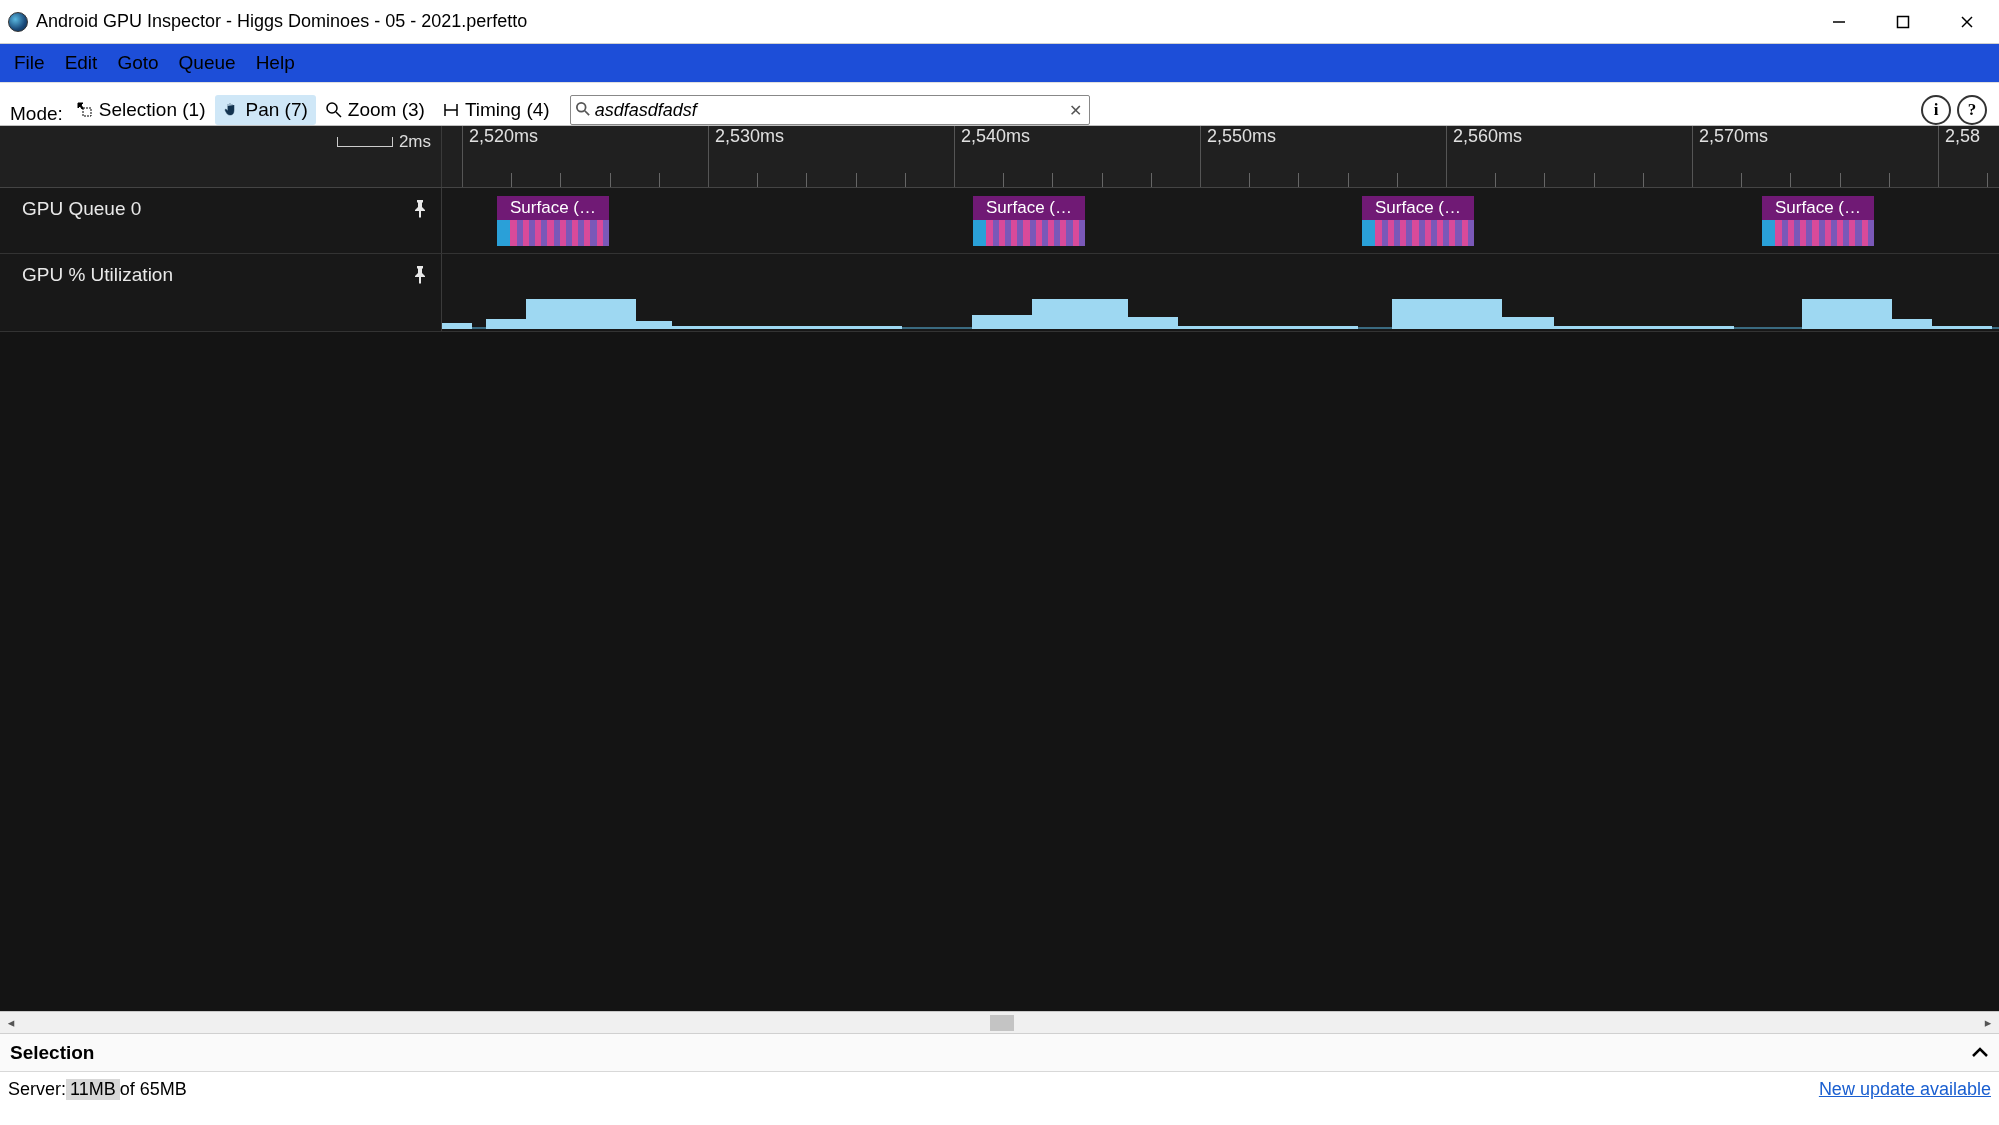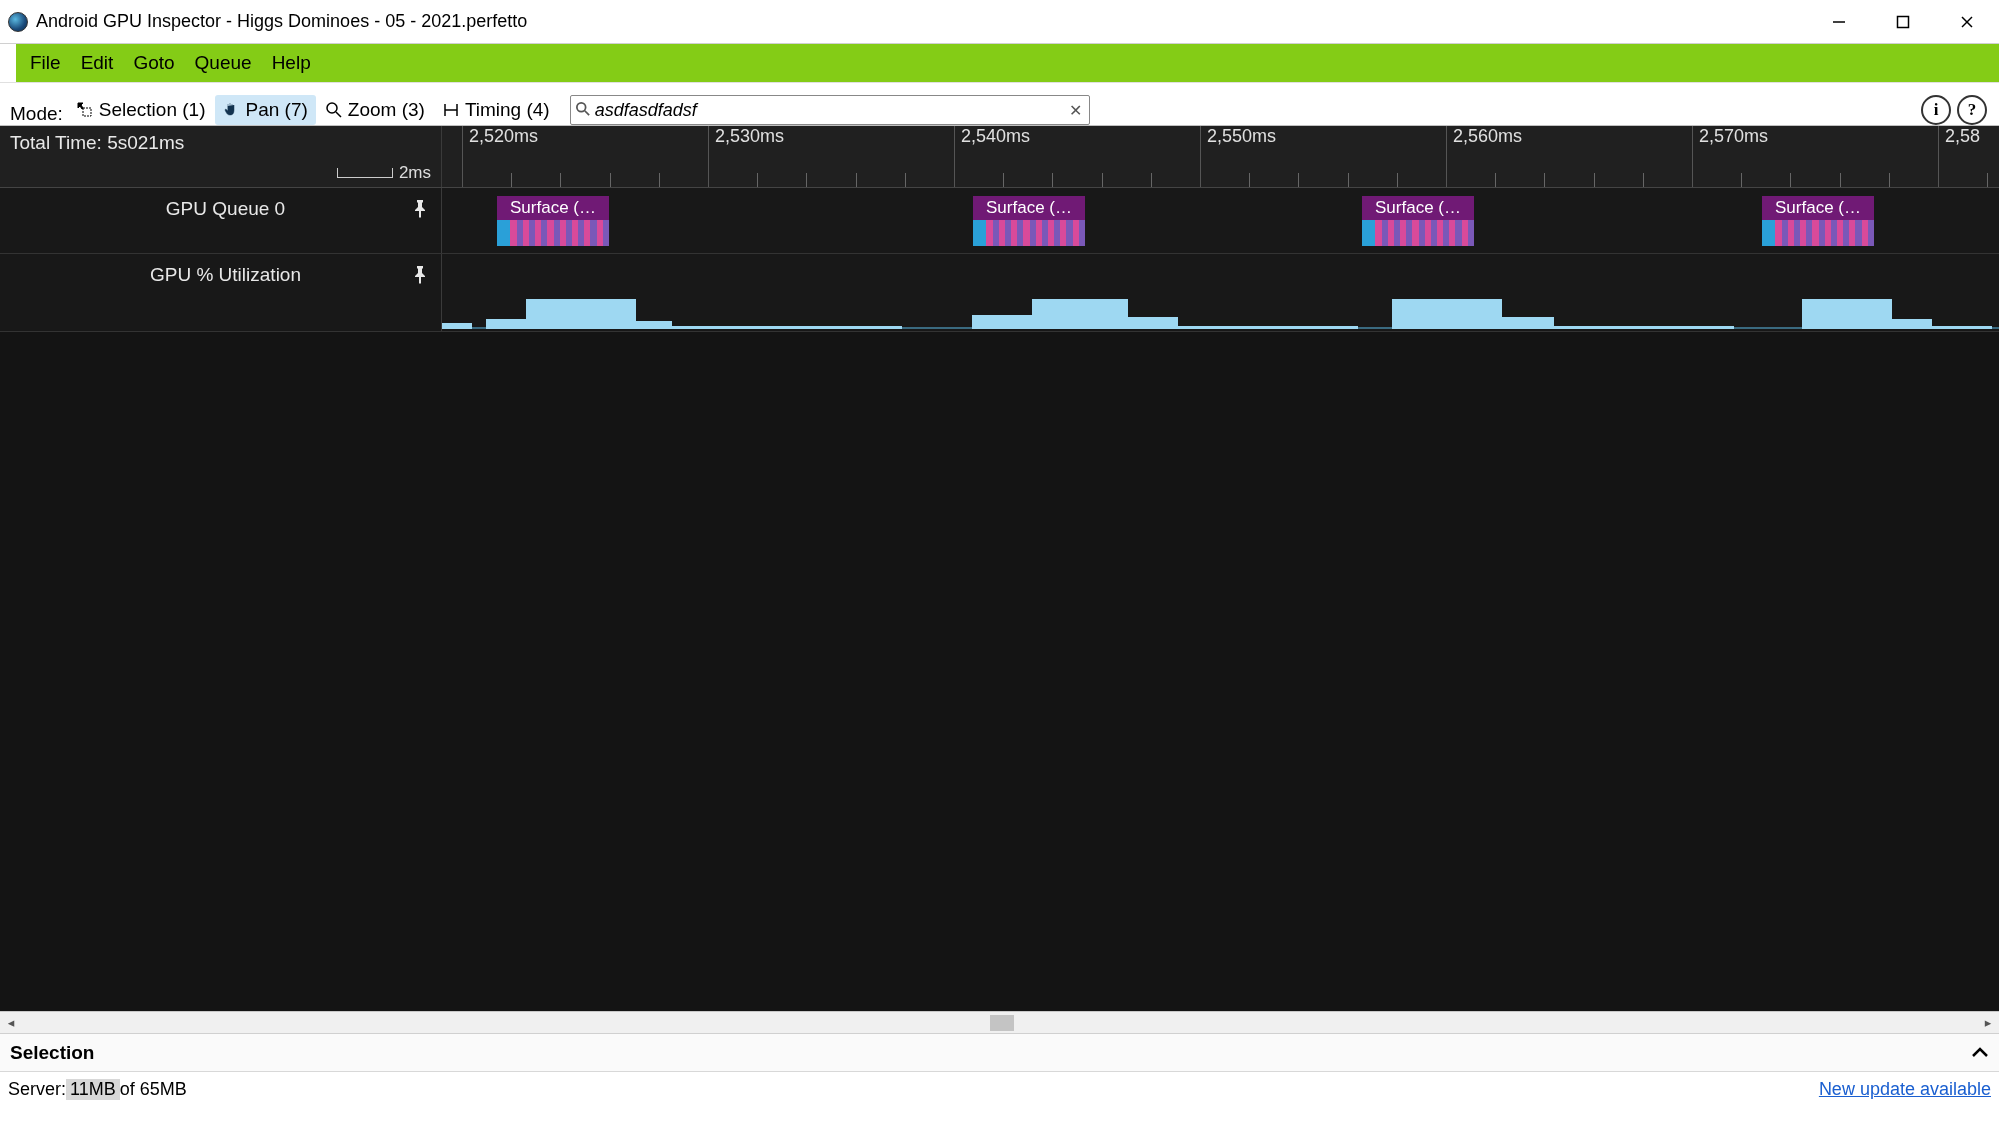--- a/index.html
+++ b/index.html
@@ -7,21 +7,21 @@
 
 
 .titlebar { height: 44px; display: flex; align-items: center; border-bottom: 1px solid #d0d0d0; background: #fff; }
 .titlebar .app-icon { width: 20px; height: 20px; border-radius: 50%; margin-left: 8px; background: radial-gradient(circle at 35% 35%, #5ab8e0 0%, #1a4a7a 60%, #0a2a4a 100%); border: 1px solid #333; }
 .titlebar .title { margin-left: 8px; font-size: 18px; color: #000; }
 .titlebar .spacer { flex: 1; }
 .titlebar .winbtn { width: 64px; height: 44px; display: flex; align-items: center; justify-content: center; font-size: 16px; color: #000; }
 .winbtn svg { stroke: #000; fill: none; }
 
 
-.menubar { height: 38px; display: flex; align-items: center; padding: 0 4px; background: #84cc16; font-size: 19px; color: #000; margin-left: 16px; }
+.menubar { height: 38px; display: flex; align-items: center; padding: 0 4px; background: #1d4ed8; font-size: 19px; color: #000; }
 .menubar .menuitem { padding: 4px 10px; }
 
 
 .toolbar { height: 44px; display: flex; align-items: flex-end; padding: 0 6px; background: #fff; border-top: 1px solid #e0e0e0; border-bottom: 1px solid #c0c0c0; font-size: 19px; gap: 2px; }
 .toolbar .label { padding: 0 4px; }
 .toolbar .mode-btn { display: flex; align-items: center; gap: 6px; padding: 4px 8px; border-radius: 3px; }
 .toolbar .mode-btn.active { background: #cfe7f7; }
 .toolbar .mode-icon { width: 16px; height: 16px; display: inline-flex; align-items: center; justify-content: center; }
 .toolbar .searchbox { margin-left: 10px; display: flex; align-items: center; border: 1px solid #888; border-radius: 2px; height: 30px; width: 520px; background: #fff; }
 .toolbar .searchbox .search-icon { width: 24px; text-align: center; color: #555; }
@@ -37,21 +37,21 @@
 .timeline-header .left-col { display:flex; flex-direction:column; justify-content:space-between; padding: 6px 10px 4px 10px; }
 .total-time { font-size: 19px; }
 .scale-ind { display:flex; align-items:center; gap:6px; align-self:flex-end; font-size:17px; color:#ddd; }
 .scale-line { width: 56px; height: 10px; border-left:1px solid #ccc; border-right:1px solid #ccc; border-bottom:1px solid #ccc; }
 
 .ruler { flex:1; position:relative; overflow:hidden; }
 .ruler .tick-major { position:absolute; top:0; height:100%; border-left:1px solid #555; padding-left:6px; font-size:18px; color:#e0e0e0; }
 .ruler .tick-minor { position:absolute; bottom:0; height:14px; border-left:1px solid #666; }
 
 .track { height: 66px; display:flex; border-bottom:1px solid #333; background:#181818; }
-.track .left-col { display:flex; align-items:flex-start; padding:10px 12px 0 22px; font-size:19px; position:relative;justify-content:center; }
+.track .left-col { display:flex; align-items:flex-start; padding:10px 12px 0 22px; font-size:19px; position:relative; }
 .pin-icon { position:absolute; right:14px; top:12px; color:#e8e8e8; }
 .track .content { flex:1; position:relative; overflow:hidden; }
 .surface-block { position:absolute; top:8px; height:50px; display:flex; flex-direction:column; }
 .surface-label { background:#701a75; color:#fff; font-size:17px; text-align:center; padding:2px 4px; overflow:hidden; white-space:nowrap; }
 .surface-bars { flex:1; display:flex; }
 .surface-bars .seg { height:100%; }
 .seg.blue { background:#2aa0d8; }
 .seg.pink { background:#d84a9a; }
 .seg.purp { background:#7a58b8; }
 
@@ -165,21 +165,20 @@
   <div class="right-icons">
     <div class="circ-icon">i</div>
     <div class="circ-icon">?</div>
   </div>
 </div>
 
 <div class="timeline-wrap">
 
   <div class="timeline-header">
     <div class="left-col">
-      <div class="total-time">Total Time: 5s021ms</div>
       <div class="scale-ind">
         <div class="scale-line"></div>
         <span>2ms</span>
       </div>
     </div>
     <div class="ruler" id="ruler">
         <div class="tick-major" style="left: 20px;">2,520ms</div>
         <div class="tick-minor" style="left: 69.2px;"></div>
         <div class="tick-minor" style="left: 118.4px;"></div>
         <div class="tick-minor" style="left: 167.6px;"></div>

